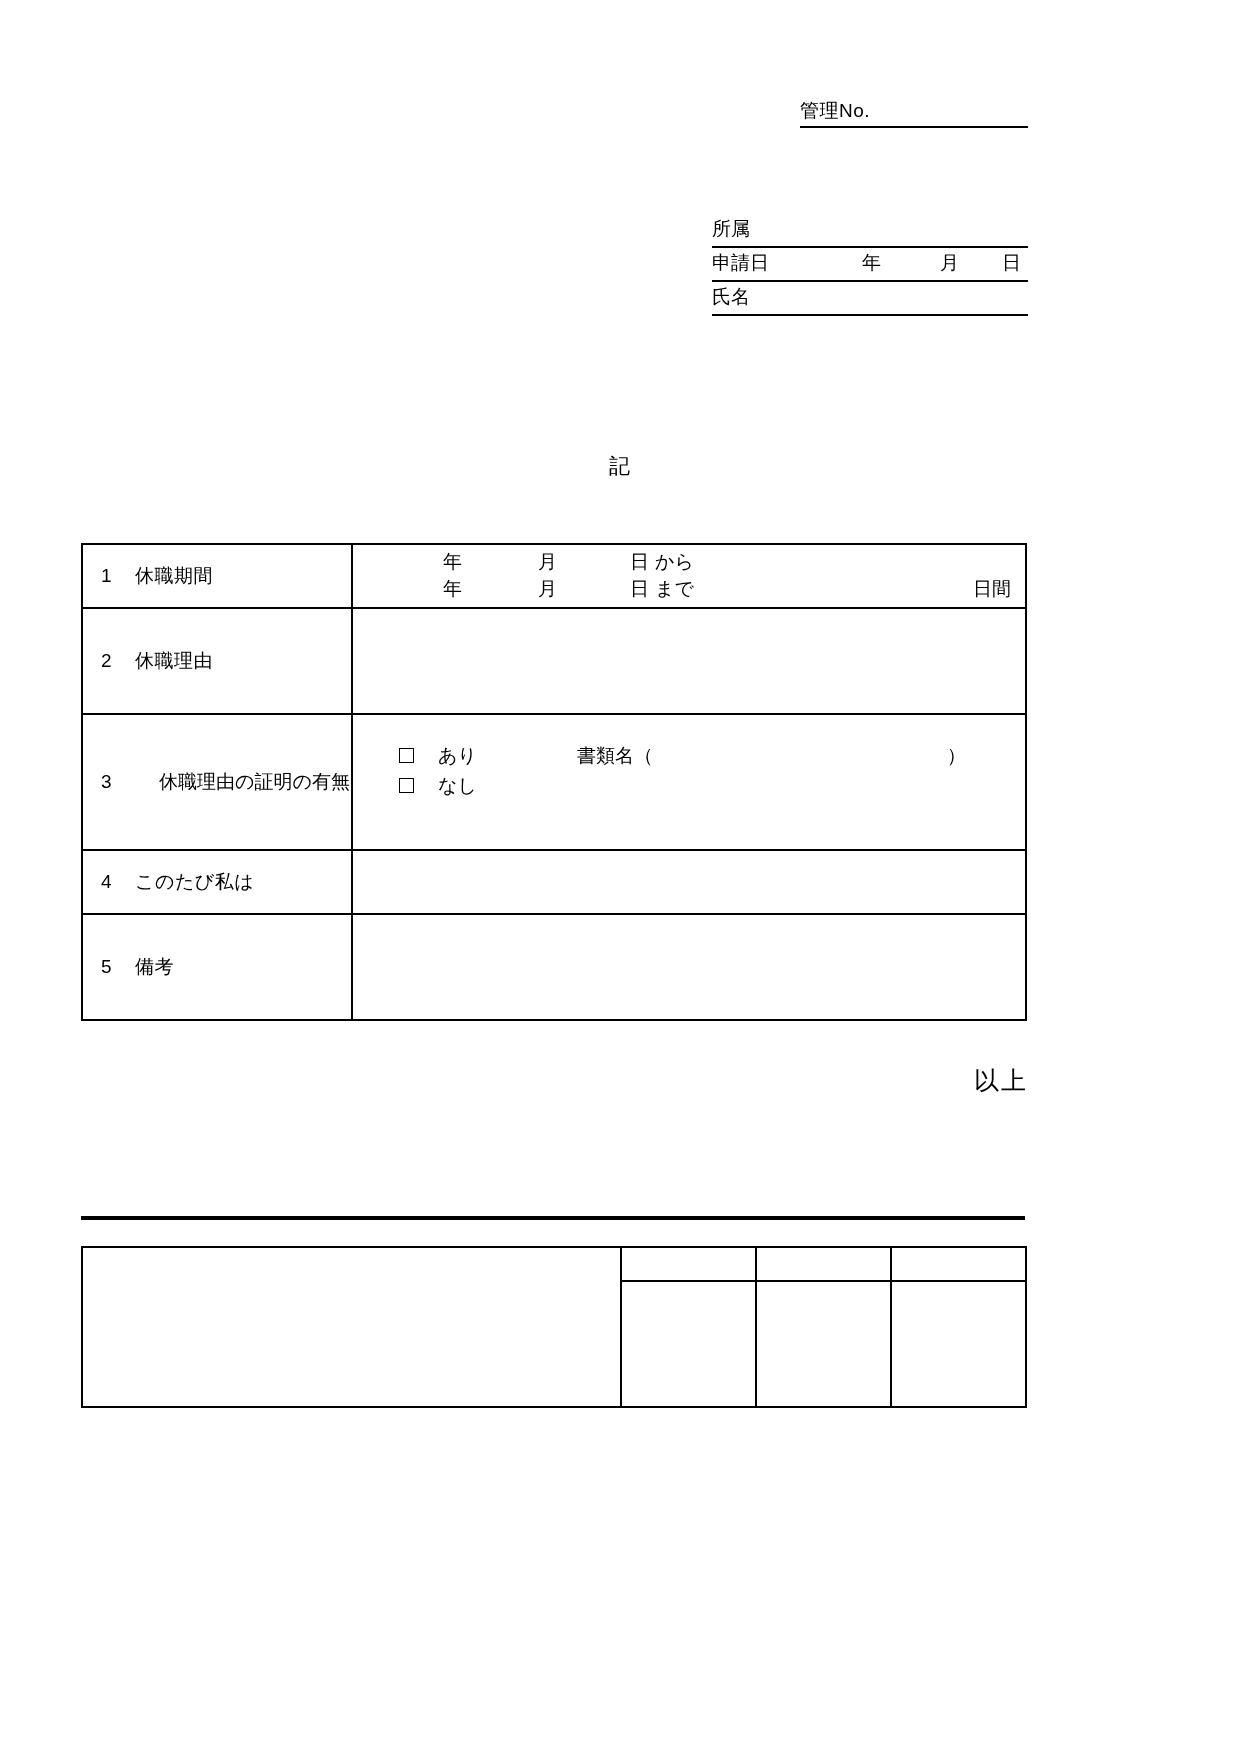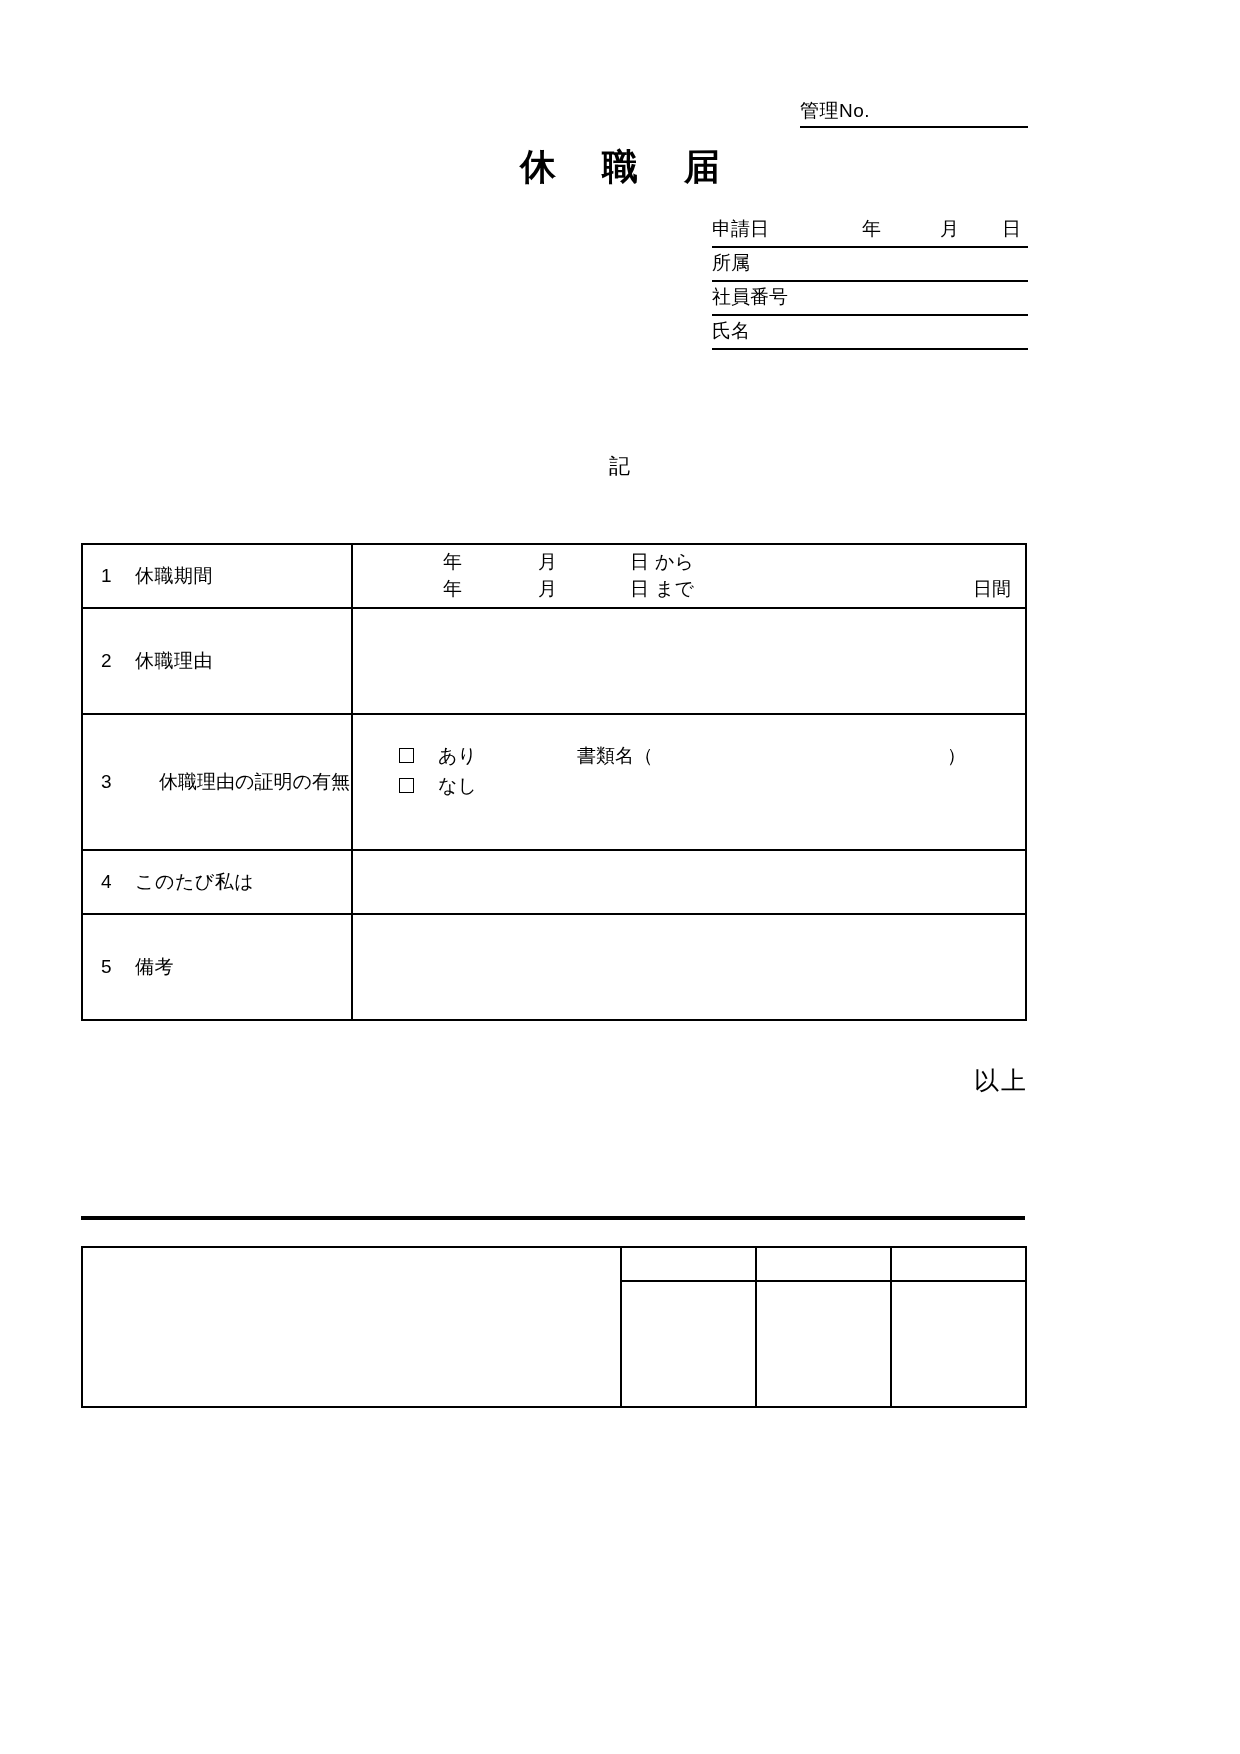--- a/index.html
+++ b/index.html
@@ -245,38 +245,34 @@
 </style>
 </head>
 <body>
 
 <div class="page">
 
   <div class="mgmt-no">
     <span>管理No.</span>
   </div>
 
-  <div class="doc-title">休職届</div>
 
   <div class="applicant-block">
+
+    <div class="applicant-row">
+      <span class="applicant-label">所属</span>
+    </div>
 
     <div class="applicant-row">
       <span class="applicant-label">申請日</span>
       <span class="date-slots">
         <span class="ds-y">年</span><span class="ds-m">月</span><span class="ds-d">日</span>
       </span>
     </div>
 
-    <div class="applicant-row">
-      <span class="applicant-label">所属</span>
-    </div>
-
-    <div class="applicant-row">
-      <span class="applicant-label">社員番号</span>
-    </div>
 
     <div class="applicant-row">
       <span class="applicant-label">氏名</span>
     </div>
 
   </div>
 
 
   <div class="ki-mark">記</div>
 

